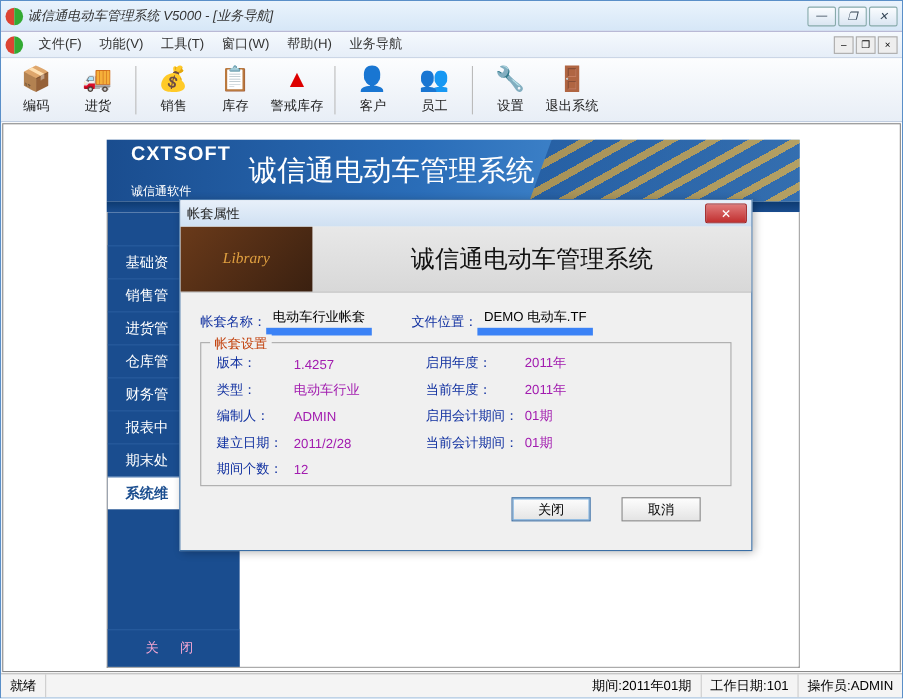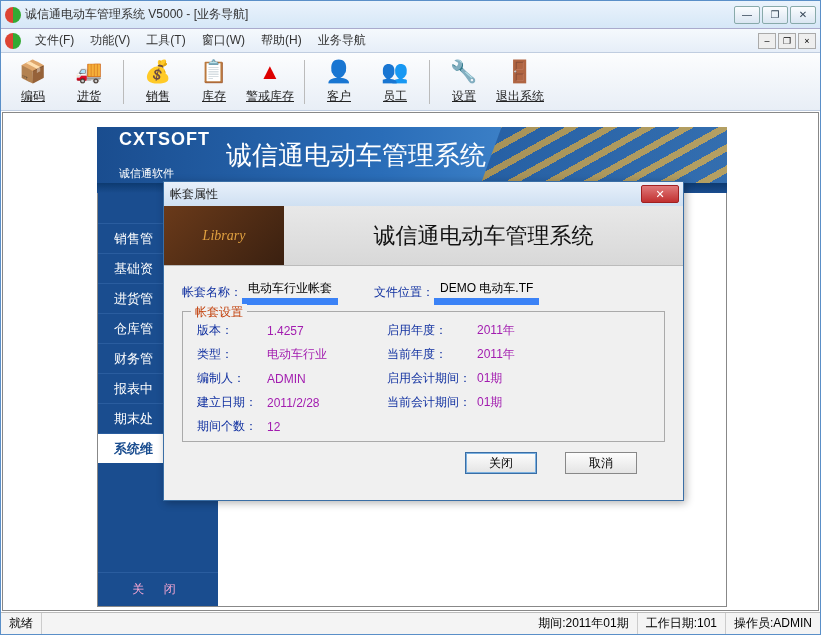--- a/index.html
+++ b/index.html
@@ -1,40 +1,40 @@
 <!DOCTYPE html>
 <html><head>
 <meta charset="utf-8">
 <style>
 * { box-sizing: border-box; margin: 0; padding: 0; }
 body { font-family: "Microsoft YaHei", SimSun, Arial, sans-serif; font-size: 12px; background: #fff; width: 821px; height: 635px; overflow: hidden; position: relative; }
 
 
 .outer-window { width: 821px; height: 635px; border: 1px solid #5a8fc8; display: flex; flex-direction: column; }
-.outer-titlebar { height: 28px; background: linear-gradient(#eaf3fc, #d6e7f7); display: flex; align-items: center; padding: 0 4px; border-bottom: 1px solid #aac; }
+.outer-titlebar { height: 28px; background: linear-gradient(#eaf3fc, #d6e7f7); display: flex; align-items: center; padding: 0 4px; border-bottom: 1px solid #aac; font-style: italic; }
 .app-icon { width: 16px; height: 16px; margin-right: 4px; display: flex; }
 .app-icon span:first-child { width: 8px; height: 16px; background: #d43; border-radius: 8px 0 0 8px; }
 .app-icon span:last-child { width: 8px; height: 16px; background: #3a3; border-radius: 0 8px 8px 0; }
 .outer-title { flex: 1; color: #333; }
 .win-controls { display: flex; gap: 2px; }
 .win-btn { width: 26px; height: 18px; border: 1px solid #8aa; background: linear-gradient(#fafcfe,#dae6f2); border-radius: 2px; display: flex; align-items: center; justify-content: center; font-size: 10px; cursor: pointer; color: #345; }
 .win-btn.close { color: #345; }
 
 
 .menubar { height: 24px; background: linear-gradient(#f5f9fd,#e6eef8); display: flex; align-items: center; padding: 0 4px; gap: 0; border-bottom: 1px solid #c0cde0; }
 .menubar .app-icon { margin-right: 6px; }
 .menu-item { padding: 3px 8px; cursor: pointer; color: #333; }
 .mdi-controls { margin-left: auto; display: flex; gap: 2px; }
 .mdi-btn { width: 18px; height: 16px; border: 1px solid #aaa; background: #eee; font-size: 9px; display: flex; align-items: center; justify-content: center; cursor: pointer; }
 
 
 .toolbar { height: 58px; background: linear-gradient(#fcfdfe,#e8eef6); display: flex; align-items: center; padding: 2px 4px; border-bottom: 1px solid #c0cde0; }
 .tb-btn { width: 56px; height: 52px; display: flex; flex-direction: column; align-items: center; justify-content: center; cursor: pointer; border-radius: 3px; }
 .tb-icon { width: 28px; height: 28px; display: flex; align-items: center; justify-content: center; font-size: 22px; }
-.tb-label { font-size: 12px; color: #222; margin-top: 2px; text-decoration: underline; }
+.tb-label { font-size: 12px; color: #222; margin-top: 2px; }
 .tb-sep { width: 1px; height: 44px; background: #bbb; margin: 0 6px; }
 
 
 .mdi-client { flex: 1; background: #fff; position: relative; overflow: hidden; border: 1px solid #888; margin: 1px; }
 
 
 .nav-panel { position: absolute; left: 94px; top: 14px; width: 630px; height: 480px; }
 .nav-header { height: 56px; background: linear-gradient(90deg,#1a4d8f 0%,#2a6db8 45%,#5aa0e0 100%); display: flex; align-items: center; padding-left: 22px; position: relative; overflow: hidden; }
 .nav-header::after { content:""; position:absolute; right:-40px; top:-20px; width:280px; height:120px; background: repeating-linear-gradient(-35deg,#f0a010 0 8px,#1a4d8f 8px 22px); opacity:0.6; transform: skewX(-20deg); }
 .nav-logo { color: #fff; font-weight: bold; font-size: 18px; font-family: Arial; letter-spacing: 1px; z-index:1; }
@@ -158,22 +158,22 @@
       <div class="nav-header">
         <div style="display:flex;flex-direction:column;">
           <div class="nav-logo">CXTSOFT</div>
           <div class="nav-logo-sub">诚信通软件</div>
         </div>
         <div class="nav-title">诚信通电动车管理系统</div>
       </div>
       <div class="nav-strip"></div>
       <div class="nav-body">
         <div class="nav-sidebar">
+          <div class="nav-side-item">基础资</div>
           <div class="nav-side-item">销售管</div>
-          <div class="nav-side-item">基础资</div>
           <div class="nav-side-item">进货管</div>
           <div class="nav-side-item">仓库管</div>
           <div class="nav-side-item">财务管</div>
           <div class="nav-side-item">报表中</div>
           <div class="nav-side-item">期末处</div>
           <div class="nav-side-item active">系统维</div>
           <div class="nav-side-close">关   闭</div>
         </div>
         <div style="flex:1;background:#fff"></div>
       </div>

